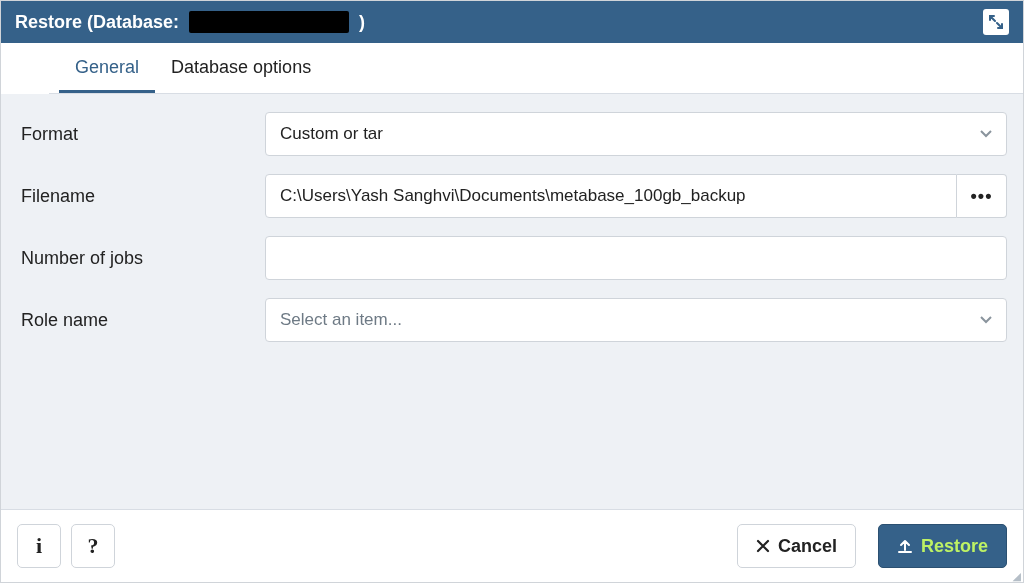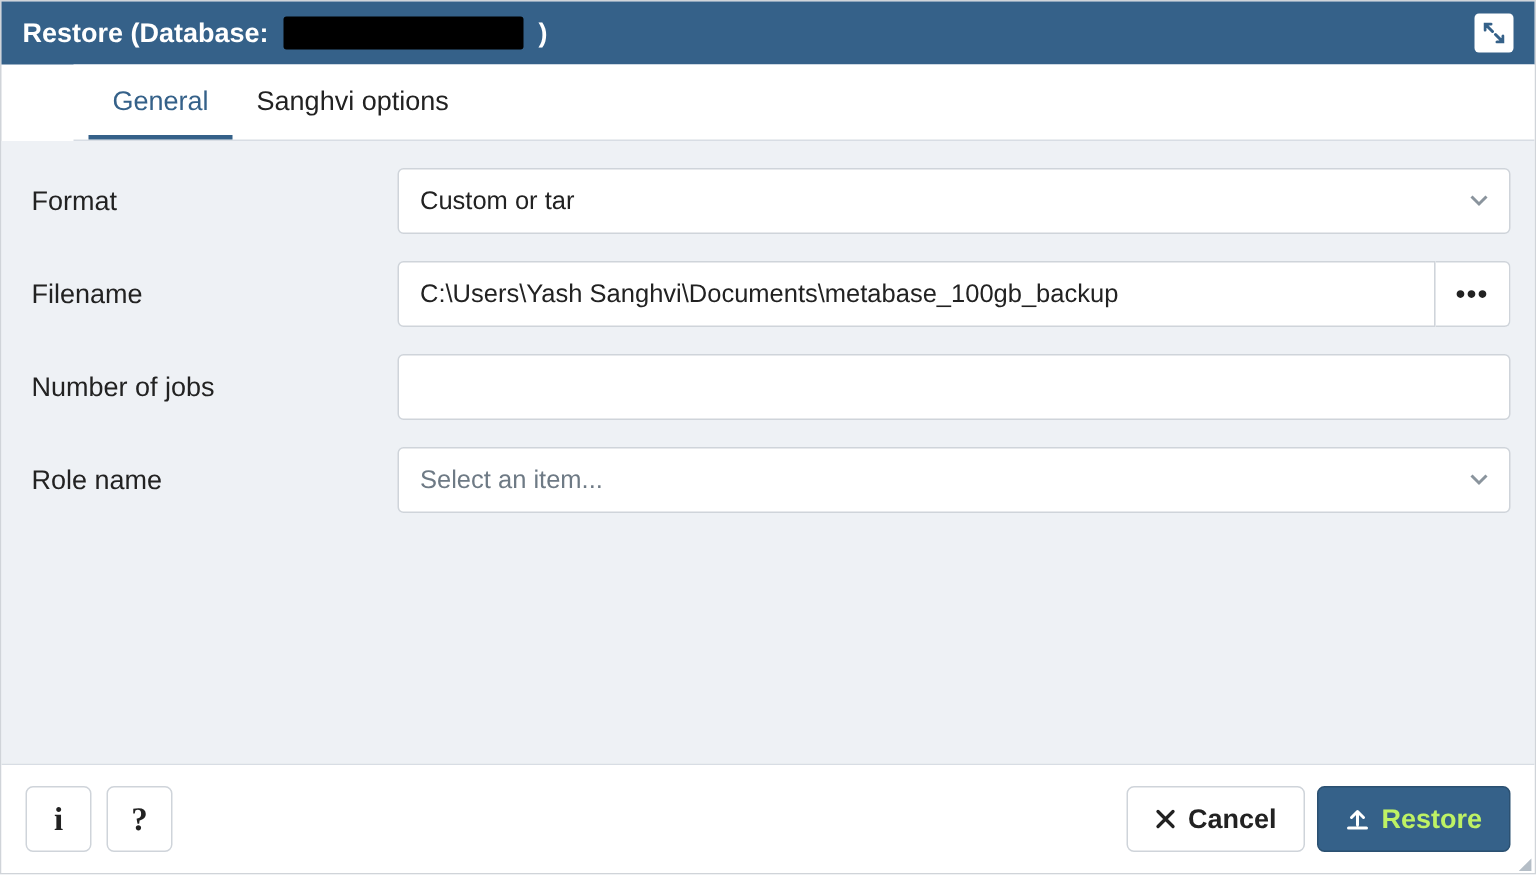--- a/index.html
+++ b/index.html
@@ -18,21 +18,21 @@
   .row .ctrl { flex: 1; }
   .select, .input { width: 100%; height: 44px; background: #fff; border: 1px solid #cfd4da; border-radius: 4px; display: flex; align-items: center; padding: 0 14px; font-size: 17px; color: #222; position: relative; }
   .select .caret { margin-left: auto; color: #8a949d; }
   .placeholder { color: #6e7a85; }
   .file-group { display: flex; gap: 0; }
   .file-group .input { flex: 1; border-top-right-radius: 0; border-bottom-right-radius: 0; }
   .file-browse { width: 50px; height: 44px; background: #fff; border: 1px solid #cfd4da; border-left: none; border-radius: 0 4px 4px 0; display: flex; align-items: center; justify-content: center; cursor: pointer; font-weight: 900; font-size: 18px; letter-spacing: 1px; }
   .footer { display: flex; align-items: center; justify-content: space-between; padding: 14px 16px; border-top: 1px solid #d8dde4; background: #fff; }
   .footer-left { display: flex; gap: 10px; }
   .icon-btn { width: 44px; height: 44px; border: 1px solid #cfd4da; border-radius: 5px; background: #fff; display: flex; align-items: center; justify-content: center; font-family: Georgia, serif; font-size: 22px; font-weight: 700; cursor: pointer; }
-  .footer-right { display: flex; gap: 8px; align-items: center; }
+  .footer-right { display: flex; gap: 22px; align-items: center; }
   .btn { height: 44px; padding: 0 18px; border-radius: 5px; font-size: 18px; display: flex; align-items: center; gap: 8px; cursor: pointer; font-weight: 600; }
   .btn-default { background: #fff; border: 1px solid #cfd4da; color: #222; }
   .btn-primary { background: #356189; border: 1px solid #2b5071; color: #bef264; }
   .resize-grip { position: absolute; right: 2px; bottom: 2px; color: #b5bec7; font-size: 11px; line-height: 8px; pointer-events: none; }
   .dialog { position: relative; }
   svg { display: block; }
 </style>
 </head>
 <body>
 
@@ -46,21 +46,21 @@
     </div>
     <div class="expand-btn">
       <svg width="14" height="14" viewBox="0 0 14 14">
         <path d="M1 5V1h4 M13 9v4H9 M1 1l5 5 M13 13L8 8" stroke="#356189" stroke-width="2" fill="none" stroke-linecap="round"></path>
       </svg>
     </div>
   </div>
 
   <div class="tabs">
     <div class="tab active">General</div>
-    <div class="tab">Sanghvi options</div>
+    <div class="tab">Database options</div>
   </div>
 
   <div class="body">
 
     <div class="row">
       <div class="lbl">Format</div>
       <div class="ctrl">
         <div class="select">
           <span>Custom or tar</span>
           <span class="caret">

